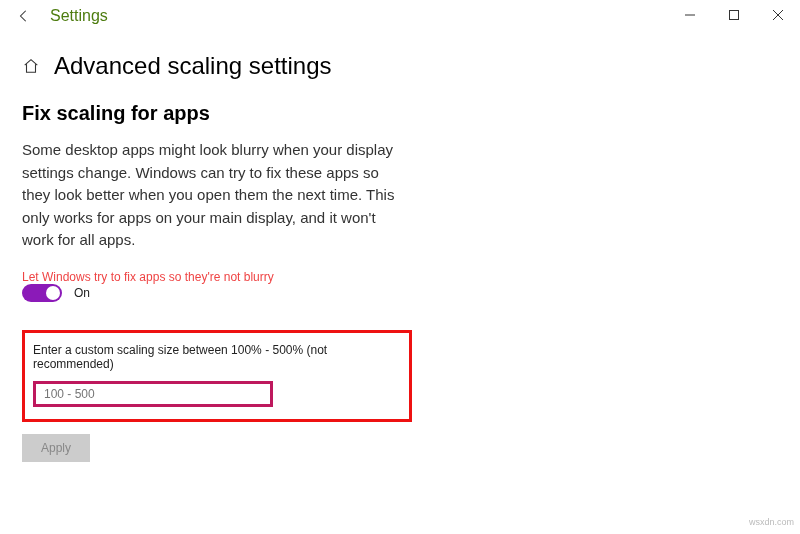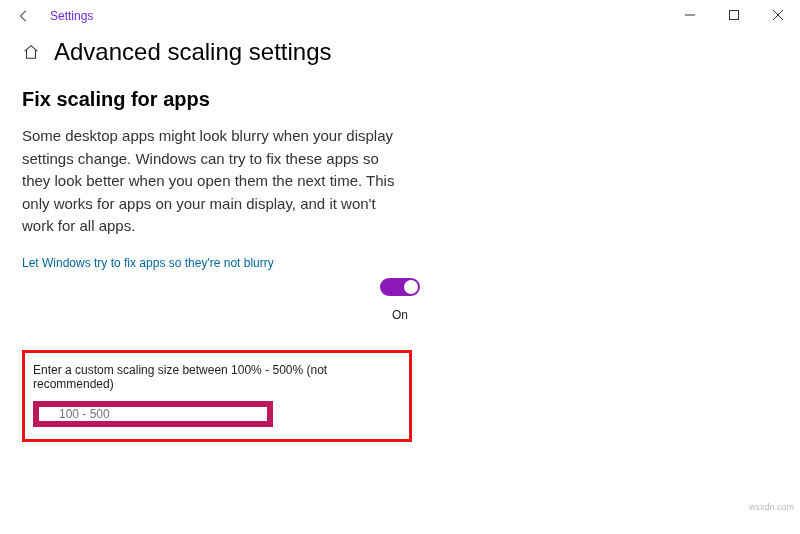--- a/index.html
+++ b/index.html
@@ -1,37 +1,37 @@
 <!DOCTYPE html>
 <html><head>
   <meta charset="utf-8">
   <style>
     * { box-sizing: border-box; margin: 0; padding: 0; }
     body { font-family: "Segoe UI", Arial, sans-serif; background: #fff; width: 800px; height: 534px; overflow: hidden; position: relative; color: #000; }
     .titlebar { display: flex; align-items: center; height: 32px; padding-left: 12px; }
     .titlebar .back { width: 24px; height: 24px; display: flex; align-items: center; justify-content: center; cursor: pointer; }
-    .titlebar .title { font-size: 12px; margin-left: 14px; color: #6d28d9; }
+    .titlebar .title { font-size: 16px; margin-left: 14px; color: #4d7c0f; }
     .window-controls { position: absolute; top: 0; right: 0; display: flex; }
     .window-controls .ctrl { width: 44px; height: 30px; display: flex; align-items: center; justify-content: center; cursor: pointer; }
     .content { padding: 0 22px; }
-    .page-heading-row { display: flex; align-items: center; gap: 14px; margin-top: 6px; margin-bottom: 22px; }
+    .page-heading-row { display: flex; align-items: center; gap: 14px; margin-top: 20px; margin-bottom: 22px; }
     .page-heading-row .home-icon { width: 18px; height: 18px; display: flex; align-items: center; justify-content: center; }
     .page-heading { font-size: 24px; font-weight: 400; color: #000; }
     .section-heading { font-size: 20px; font-weight: 600; margin-bottom: 14px; color: #000; }
     .body-text { font-size: 15px; line-height: 1.5; color: #333; max-width: 380px; margin-bottom: 18px; }
-    .toggle-label { font-size: 12px; color: #0369a1; margin-bottom: 8px; }
-    .toggle-row { display: flex; align-items: center; gap: 12px; margin-bottom: 28px; flex-direction: column; }
+    .toggle-label { font-size: 12px; color: #ef4444; }
+    .toggle-row { display: flex; align-items: center; gap: 12px; margin-bottom: 28px; }
     .toggle { width: 40px; height: 18px; border-radius: 10px; background: #8b1ab8; position: relative; cursor: pointer; }
     .toggle .knob { position: absolute; right: 2px; top: 2px; width: 14px; height: 14px; border-radius: 50%; background: #fff; }
     .toggle-state { font-size: 12px; color: #222; }
     .highlight-box { border: 3px solid #e11; padding: 10px 8px 12px 8px; margin-top: 20px; margin-bottom: 12px; width: 390px; }
     .input-label { font-size: 12px; color: #222; margin-bottom: 10px; }
-    .text-input { width: 240px; height: 26px; border: 6px solid #be185d; font-size: 12px; padding: 0 20px; color: #888; }
+    .text-input { width: 240px; height: 26px; border: 3px solid #be185d; font-size: 12px; padding: 0 8px; color: #888; }
     .apply-btn { width: 68px; height: 28px; background: #ccc; border: none; color: #888; font-size: 12px; cursor: default; margin-bottom: 14px; }
-    .watermark { position: absolute; right: 6px; bottom: 22px; font-size: 9px; color: #bbb; }
+    .watermark { position: absolute; right: 6px; bottom: 7px; font-size: 9px; color: #bbb; }
   </style>
 </head>
 <body>
 
 <div class="titlebar">
   <div class="back">
     <svg width="14" height="14" viewBox="0 0 16 16">
         <path d="M10 2 L4 8 L10 14" stroke="#333" stroke-width="1.2" fill="none"></path>
       </svg>
   </div>
@@ -76,17 +76,18 @@
       </div>
     <span class="toggle-state">On</span>
   </div>
 
 
   <div class="highlight-box">
     <div class="input-label">Enter a custom scaling size between 100% - 500% (not recommended)</div>
     <input type="text" class="text-input" placeholder="100 - 500" style="">
   </div>
 
+  <button class="apply-btn" disabled="">Apply</button>
 
   
 </div>
 
 <div class="watermark">wsxdn.com</div>
 
 </body></html>

